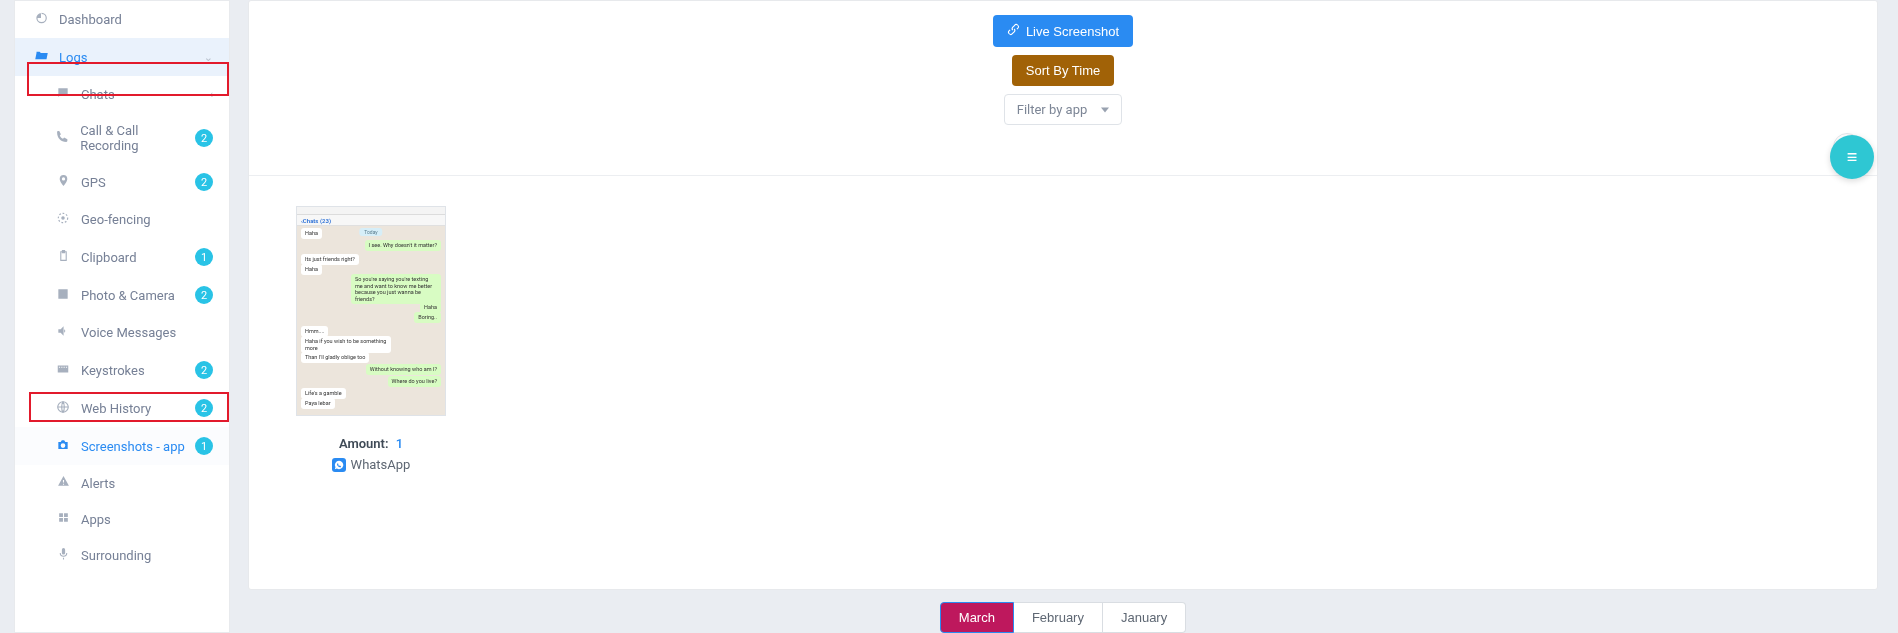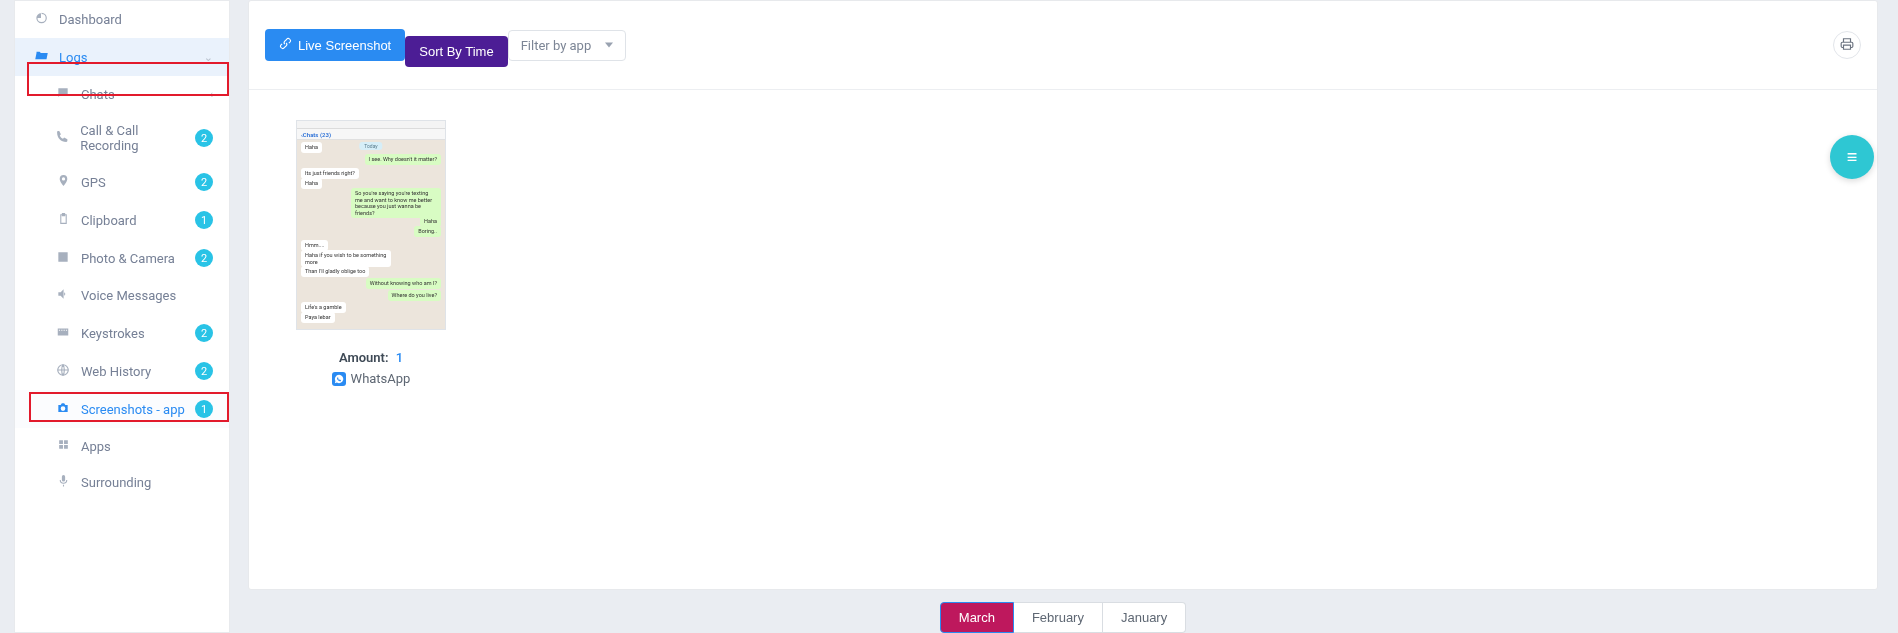--- a/index.html
+++ b/index.html
@@ -82,36 +82,37 @@
     background: #ffffff;
     border: 1px solid #e7e9ec;
     border-radius: 3px;
     padding: 0;
     flex: 1;
     position: relative;
   }
   .toolbar {
     display: flex;
     align-items: center;
-    gap: 0;
-    padding: 22px 16px;
+    gap: 8px;
+    padding: 14px 16px;
     border-bottom: 1px solid #eceef1;
+    flex-direction: column;
   }
   .btn {
     border: none;
     border-radius: 4px;
     padding: 8px 14px;
     font-size: 13px;
     cursor: pointer;
     display: inline-flex;
     align-items: center;
     gap: 6px;
   }
   .btn-primary { background: #2a8bf2; color: #fff; }
-  .btn-teal { background: #4c1d95; color: #fff; margin-top: 13px; }
+  .btn-teal { background: #a16207; color: #fff; }
   .dropdown {
     border: 1px solid #dfe3e8;
     background: #fff;
     color: #7d8696;
     border-radius: 4px;
     padding: 7px 34px 7px 12px;
     font-size: 13px;
     position: relative;
     cursor: pointer;
   }
@@ -263,20 +264,29 @@
     <div class="side-item sub">
       <span class="icon">
         <svg width="13" height="13" viewBox="0 0 24 24" fill="currentColor">
             <path d="M12 2a7 7 0 0 1 7 7c0 5-7 13-7 13S5 14 5 9a7 7 0 0 1 7-7zm0 4a3 3 0 1 0 0 6 3 3 0 0 0 0-6z"></path>
           </svg>
       </span>
       <span>GPS</span>
       <span class="badge">2</span>
     </div>
 
+    <div class="side-item sub">
+      <span class="icon">
+        <svg width="14" height="14" viewBox="0 0 24 24" fill="none" stroke="currentColor" stroke-width="2">
+            <circle cx="12" cy="12" r="8" stroke-dasharray="3 3"></circle>
+            <circle cx="12" cy="12" r="2" fill="currentColor"></circle>
+          </svg>
+      </span>
+      <span>Geo-fencing</span>
+    </div>
 
     <div class="side-item sub">
       <span class="icon">
         <svg width="13" height="13" viewBox="0 0 24 24" fill="currentColor">
             <path d="M9 2h6v2h3v18H6V4h3V2zm0 4H8v14h8V6h-1v2H9V6z"></path>
           </svg>
       </span>
       <span>Clipboard</span>
       <span class="badge">1</span>
     </div>
@@ -324,20 +334,28 @@
     <div class="side-item sub active-screens">
       <span class="icon">
         <svg width="14" height="14" viewBox="0 0 24 24" fill="currentColor">
             <path d="M4 7h4l2-3h4l2 3h4v12H4V7zm8 2a4 4 0 1 0 0 8 4 4 0 0 0 0-8z"></path>
           </svg>
       </span>
       <span>Screenshots - app</span>
       <span class="badge">1</span>
     </div>
 
+    <div class="side-item sub">
+      <span class="icon">
+        <svg width="13" height="13" viewBox="0 0 24 24" fill="currentColor">
+            <path d="M12 2l10 18H2L12 2zm-1 7v5h2V9h-2zm0 7v2h2v-2h-2z"></path>
+          </svg>
+      </span>
+      <span>Alerts</span>
+    </div>
 
     <div class="side-item sub">
       <span class="icon">
         <svg width="13" height="13" viewBox="0 0 24 24" fill="currentColor">
             <path d="M4 4h7v7H4V4zm9 0h7v7h-7V4zM4 13h7v7H4v-7zm9 0h7v7h-7v-7z"></path>
           </svg>
       </span>
       <span>Apps</span>
     </div>
 

